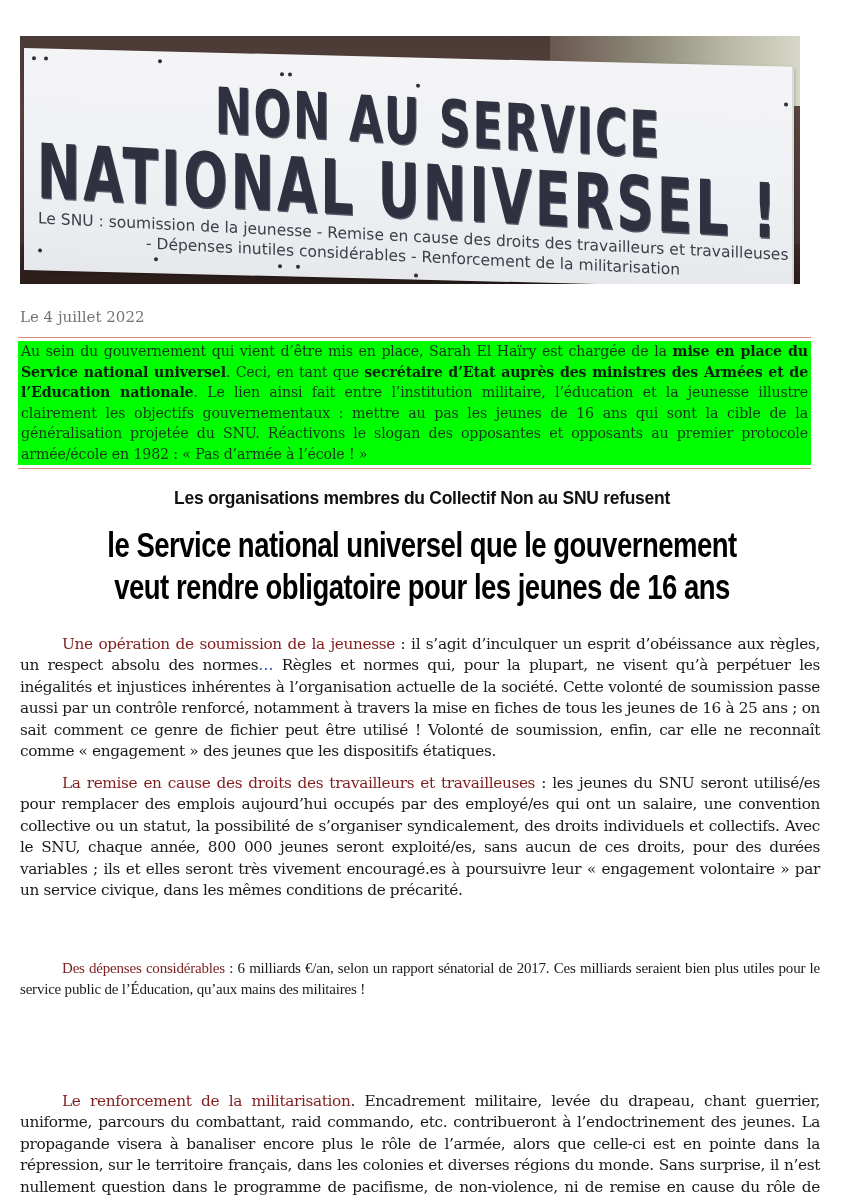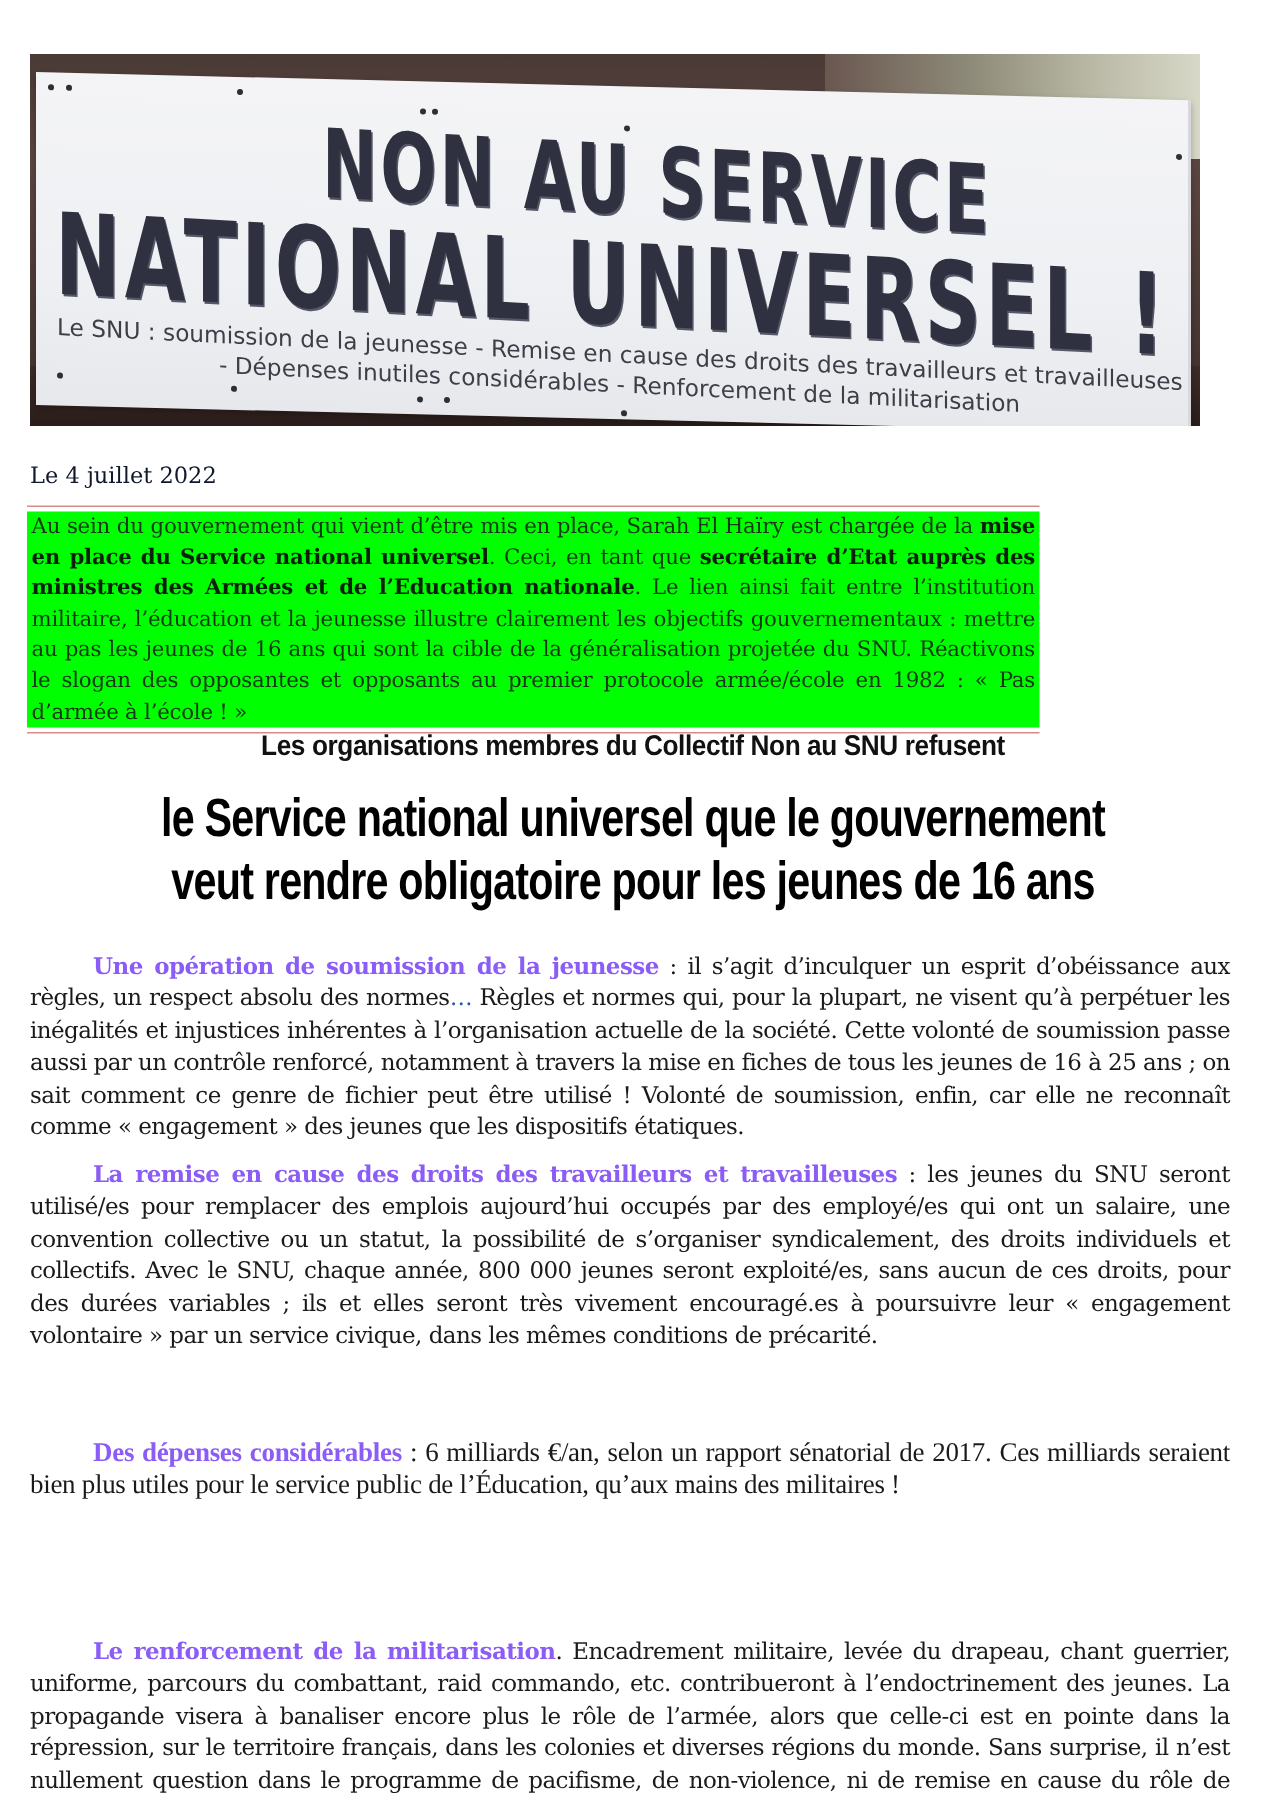--- a/index.html
+++ b/index.html
@@ -45,26 +45,26 @@
       position: absolute; left: 0; width: 100%;
       font-family: "DejaVu Sans", sans-serif; color: #3c3e48; font-size: 15.5px;
       transform: skewY(1.4deg);
     }
     .banner-sub.s1 { top: 170px; padding-left: 14px; }
     .banner-sub.s2 { top: 190px; text-align: center; padding-left: 10px; }
 
     
     .date {
       position: absolute; left: 20px; top: 308px;
-      font-family: "DejaVu Serif", serif; font-size: 15px; color: #0f172a;
+      font-family: "DejaVu Serif", serif; font-size: 15px; color: #737373;
     }
 
     
     .intro-box {
-      position: absolute; left: 18px; top: 337px; width: 675px;
+      position: absolute; left: 18px; top: 337px; width: 793px;
       border-top: 1.5px solid #d98a84; border-bottom: 1.5px solid #d98a84;
       padding-top: 3px; padding-bottom: 3px;
     }
     .intro-box p {
       background: #00ff00; color: #143814;
       font-family: "DejaVu Serif", serif; font-size: 14.2px; line-height: 20.6px;
       text-align: justify; padding: 0 3px;
       letter-spacing: -0.15px;
     }
     .intro-box b { color: #0b200b; }
@@ -83,25 +83,25 @@
     .headline-big.h1 { top: 527px; }
     .headline-big.h2 { top: 569px; }
 
     
     .section {
       position: absolute; left: 20px; width: 800px;
       font-family: "DejaVu Serif", serif; font-size: 15.3px; line-height: 21.4px;
       color: #1a1a1a; text-align: justify; text-indent: 42px;
       letter-spacing: -0.35px;
     }
-    .section .lead { color: #8b5cf6; font-weight: bold; margin-top: 47px; }
+    .section .lead { color: #7f1d1d; font-weight: normal; margin-top: 47px; }
     .section .ellipsis { color: #2a55b8; }
     .section.s1 { top: 634px; }
     .section.s2 { top: 773px; }
-    .section.s3 { top: 958px; font-family: "Liberation Serif", serif; font-size: 18px; letter-spacing: -0.2px; line-height: 21.4px; }
+    .section.s3 { top: 958px; font-family: "Liberation Serif", serif; font-size: 15px; letter-spacing: -0.2px; line-height: 21.4px; }
     .section.s4 { top: 1091px; }
   </style>
 </head>
 <body>
 
 <div class="banner-photo">
   <div class="bg-window"></div>
   <div class="bg-shelf"></div>
   <div class="banner-cloth">
     <span class="grommet" style="left:8px;top:8px"></span>

